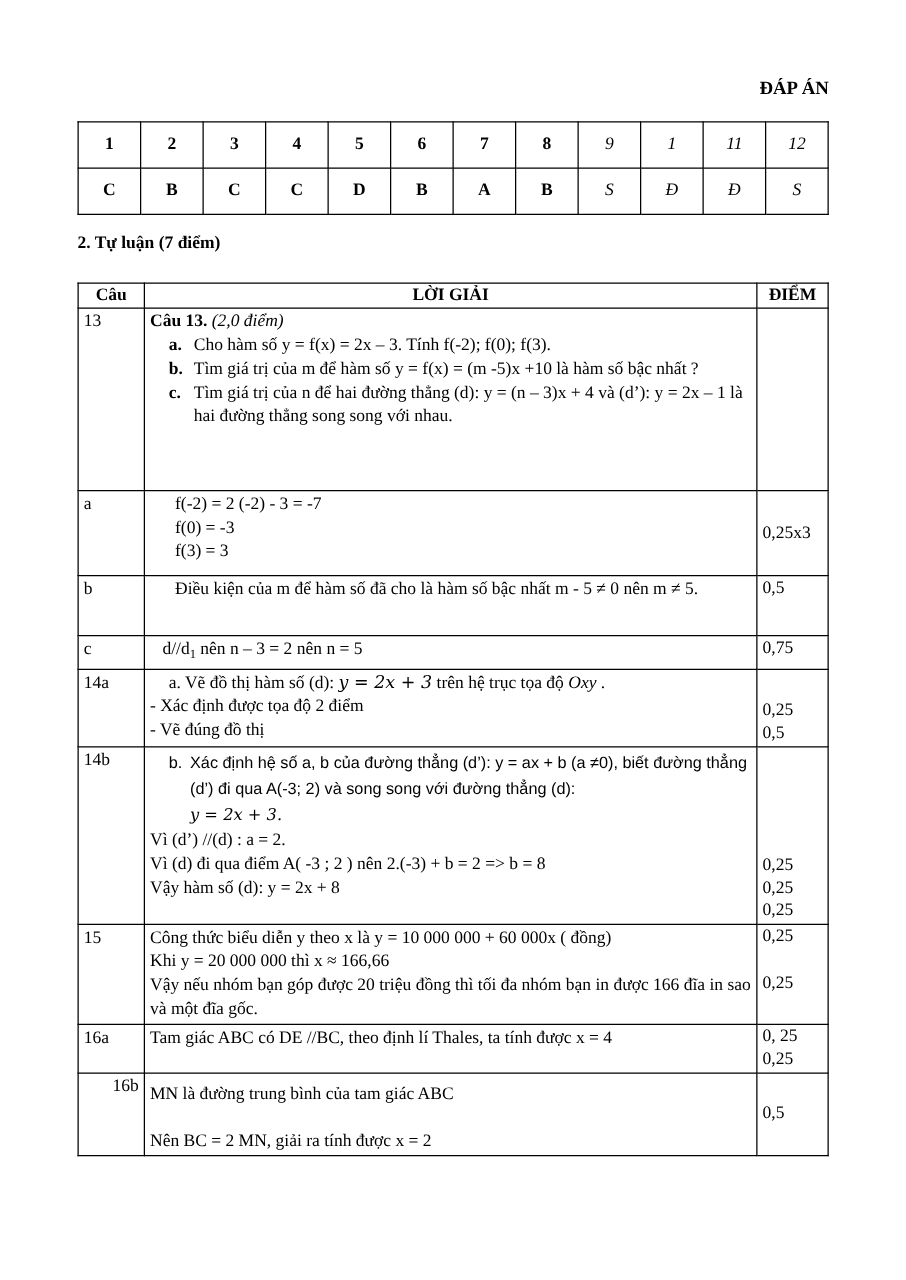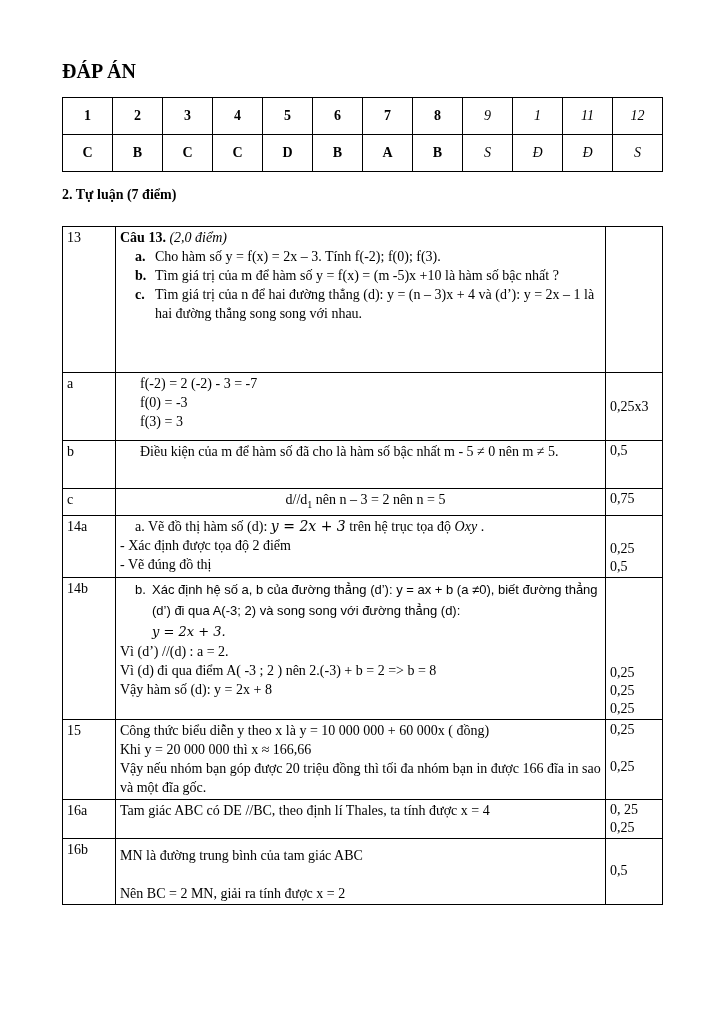--- a/index.html
+++ b/index.html
@@ -3,21 +3,21 @@
 <meta charset="utf-8">
 <style>
   * { box-sizing: border-box; }
   html, body { margin: 0; padding: 0; background: #e8e8e8; }
   .page {
     width: 725px; height: 1024px; margin: 0 auto; background: #ffffff;
     font-family: "Liberation Serif", "DejaVu Serif", serif;
     font-size: 14px; color: #000; padding: 62px 62px 0 62px;
     position: relative; overflow: hidden;
   }
-  .doc-title { text-align: left; font-weight: bold; font-size: 20px; line-height: 18px; }
+  .doc-title { text-align: right; font-weight: bold; font-size: 15px; line-height: 18px; }
   .section-heading { font-weight: bold; margin-top: 14px; line-height: 18px; }
 
   table { border-collapse: collapse; width: 100%; table-layout: fixed; }
   td { border: 1px solid #000; vertical-align: top; }
 
   
   .mcq { margin-top: 17px; }
   .mcq td {
     width: 8.3333%; height: 37px; text-align: center; vertical-align: middle;
     font-weight: bold; font-size: 14px;
@@ -35,21 +35,21 @@
   .b { font-weight: bold; }
   .i { font-style: italic; }
   .math { font-style: italic; font-family: "DejaVu Serif", serif; }
   .sans { font-family: "Liberation Sans", sans-serif; font-size: 13px; line-height: 21px; }
 
   .li { display: flex; padding-left: 15px; }
   .li .lbl { width: 20px; flex-shrink: 0; font-weight: bold; }
   .li .txt { flex: 1; }
 
   .indent20 { padding-left: 20px; }
-  .indent10 { padding-left: 10px; text-align: center; }
+  .indent10 { padding-left: 10px; }
   .indent15 { padding-left: 15px; }
 
   .v-mid { vertical-align: middle; }
   .v-bot { vertical-align: bottom; }
   .pts-line { line-height: 18px; }
   .gap1 { margin-top: 19px; }
   sub { font-size: 10px; }
 </style>
 </head>
 <body>
@@ -94,20 +94,25 @@
 
   <div class="section-heading">2. Tự luận (7 điểm)</div>
 
   <table class="essay">
     <colgroup>
         <col class="col-cau">
         <col class="col-sol">
         <col class="col-pts">
       </colgroup>
     <tbody>
+      <tr class="head">
+        <td>Câu</td>
+        <td>LỜI GIẢI</td>
+        <td>ĐIỂM</td>
+      </tr>
 
       <tr>
         <td style="height:146px;">13</td>
         <td>
           <div><span class="b">Câu 13.</span><span class="i"> (2,0 điểm)</span></div>
           <div class="li">
               <span class="lbl">a.</span>
               <span class="txt">Cho hàm số y = f(x) = 2x – 3. Tính f(-2);  f(0);  f(3).</span>
             </div>
           <div class="li">
@@ -203,21 +208,21 @@
         <td>
           <div>Tam giác ABC có DE //BC, theo định lí Thales, ta tính được x = 4</div>
         </td>
         <td>
           <div class="pts-line">0, 25</div>
           <div class="pts-line">0,25</div>
         </td>
       </tr>
 
       <tr>
-        <td style="height:64px;">16b</td>
+        <td style="height:64px;text-align:right;">16b</td>
         <td style="padding-top:7px;">
           <div>MN là đường trung bình của tam giác ABC</div>
           <div class="gap1">Nên BC = 2 MN, giải ra tính được x = 2</div>
         </td>
         <td class="v-mid">
           <div class="pts-line">0,5</div>
         </td>
       </tr>
     </tbody>
   </table>

